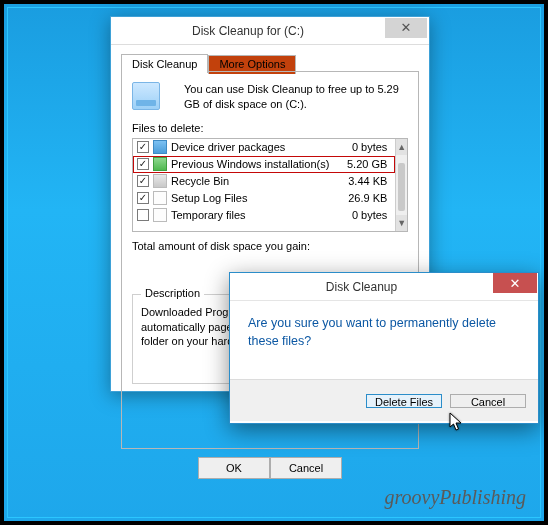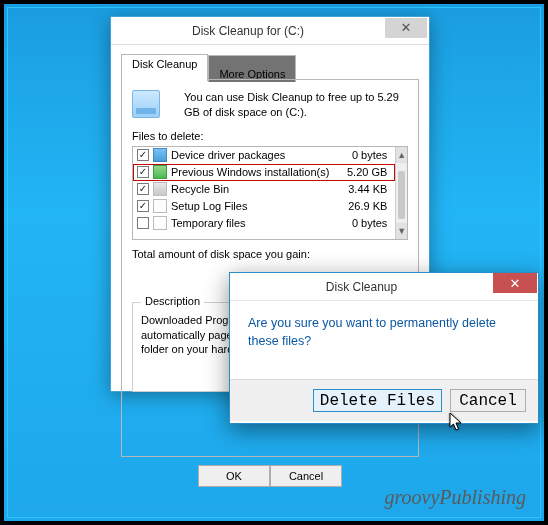--- a/index.html
+++ b/index.html
@@ -63,21 +63,21 @@
   .tab {
     padding: 3px 10px 3px 10px;
     border: 1px solid #b7b7b7;
     border-bottom: none;
     background: #fff;
     font-size: 11px;
     margin-right: 0;
     position: relative;
   }
   .tab.active { background: #fff; z-index: 2; top: 1px; }
-  .tab.inactive { background: #737373; font-size: 11px; top: 2px; padding-top:12px; padding-bottom:2px;}
+  .tab.inactive { background: #c2410c; font-size: 11px; top: 2px; padding-top:2px; padding-bottom:2px;}
   .tabpanel {
     border: 1px solid #b7b7b7;
     padding: 10px;
     height: 378px;
     position: relative;
   }
   .introrow { display: flex; gap: 24px; margin-bottom: 10px; }
   .disk-icon {
     width: 28px; height: 28px;
     background: linear-gradient(#cde8ff,#9cd0f7);
@@ -198,24 +198,24 @@
     height: 78px;
   }
   .confirm .cbtns {
     height: 42px;
     background: #f0f0f0;
     border-top: 1px solid #dcdcdc;
     display:flex; justify-content:flex-end; align-items:center;
     gap: 8px; padding: 0 12px;
   }
   .confirm .cbtns button {
-    min-width: 76px; height: 23px;
+    min-width: 76px; height: 14px;
     border: 1px solid #adadad;
     background: #efefef;
-    font-family: Liberation Mono, monospace; font-size: 16px;
+    font-family: Liberation Sans, sans-serif; font-size: 11px;
   }
   .confirm .cbtns button.primary {
     border: 1px solid #2b8dc9;
     background: #e6f2fb;
   }
   .cursor {
     position: absolute;
     left: 445px; top: 408px;
     width: 14px; height: 20px;
     z-index: 20;

